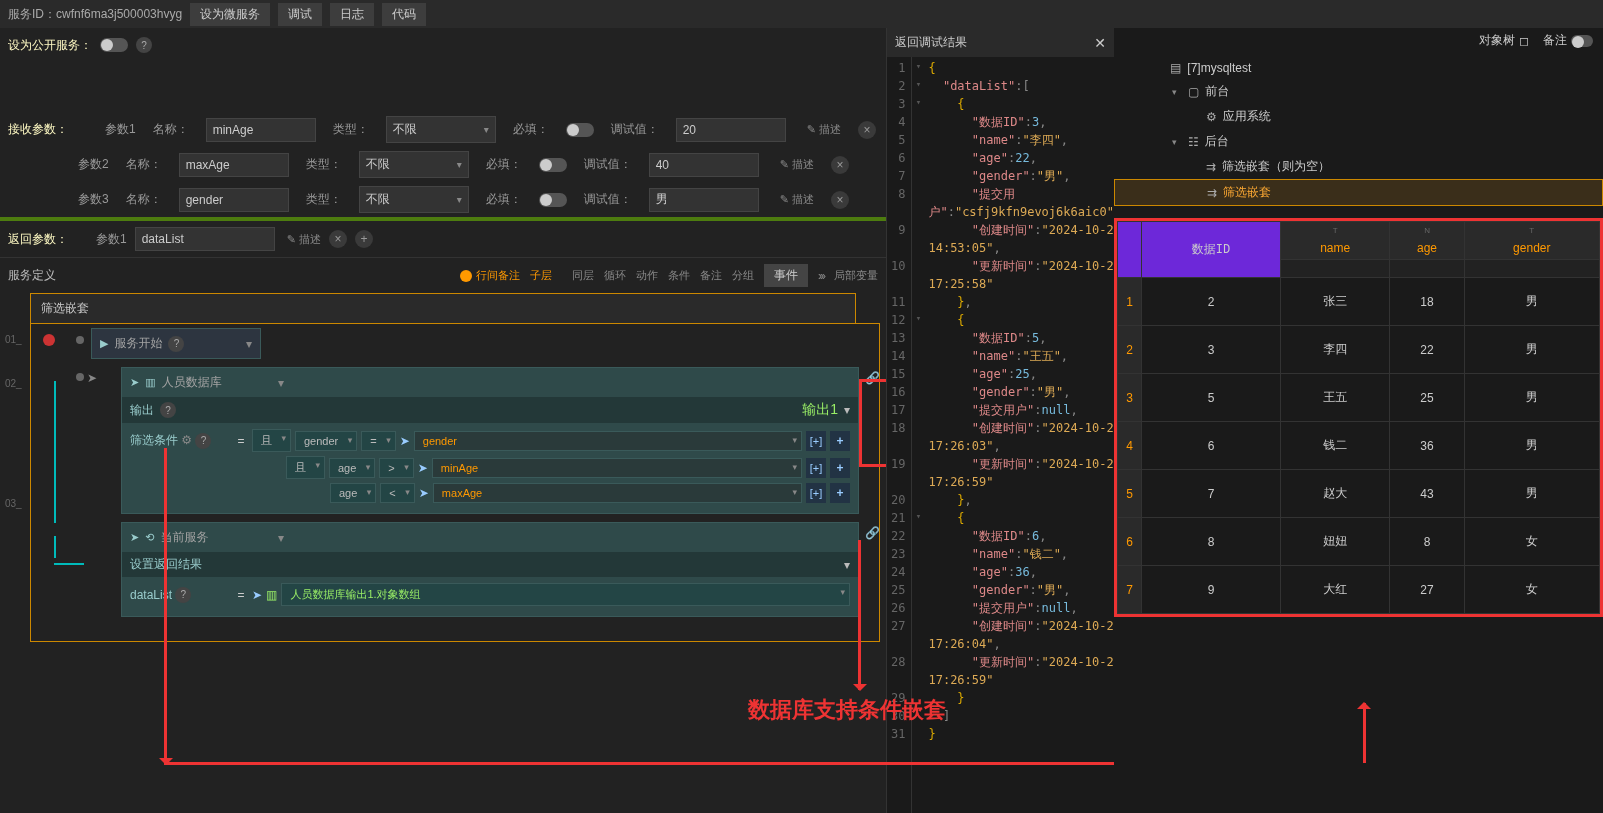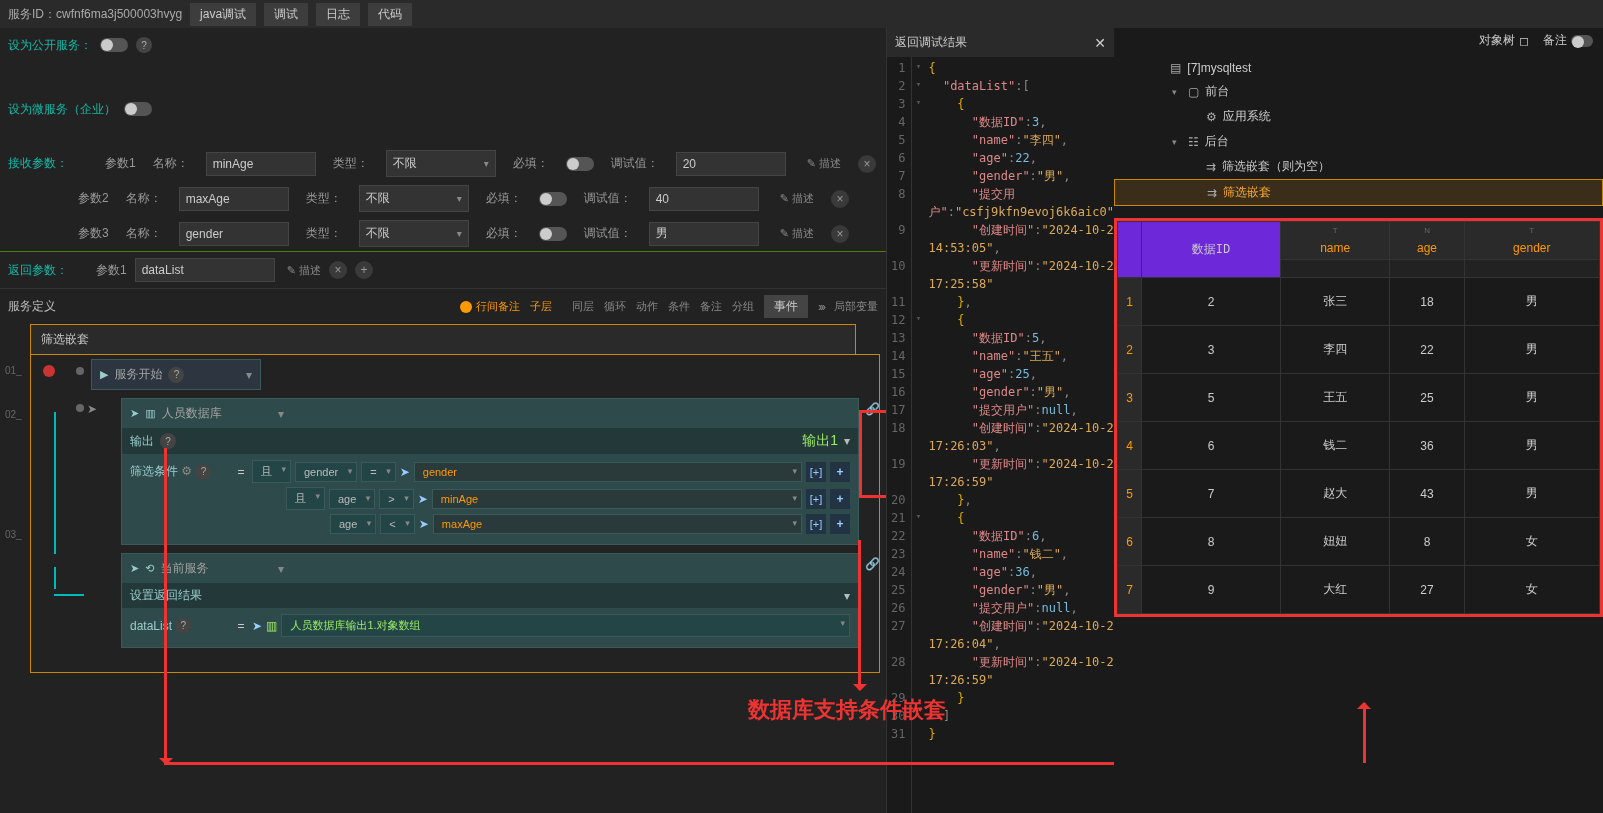--- a/index.html
+++ b/index.html
@@ -9,21 +9,21 @@
 .top-bar-label { color: #aaa; }
 .btn { background: #3d3d3d; border: none; color: #ccc; padding: 3px 10px; cursor: pointer; font-size: 12px; }
 
 .main-wrap { display: flex; height: calc(100% - 28px); }
 .left-panel { width: 886px; background: #222; overflow-y: auto; }
 .mid-panel { width: 228px; background: #1a1a1a; border-left: 1px solid #333; display: flex; flex-direction: column; }
 .right-area { flex: 1; background: #1a1a1a; display: flex; flex-direction: column; }
 
 
 .cfg-row { display: flex; align-items: center; padding: 6px 8px; gap: 8px; min-height: 34px; }
-.cfg-label { color: #14b8a6; width: 80px; flex-shrink: 0; }
+.cfg-label { color: #fef9c3; width: 80px; flex-shrink: 0; }
 .toggle { width: 28px; height: 14px; background: #555; border-radius: 7px; position: relative; cursor: pointer; }
 .toggle::after { content: ""; width: 12px; height: 12px; background: #ccc; border-radius: 50%; position: absolute; top: 1px; left: 1px; }
 .icon-help { width: 16px; height: 16px; border-radius: 50%; background: #444; color: #aaa; display: inline-flex; align-items: center; justify-content: center; font-size: 10px; cursor: pointer; }
 .input-dark { background: #333; border: 1px solid #444; color: #ccc; padding: 4px 6px; font-size: 12px; }
 .select-dark { background: #333; border: 1px solid #444; color: #ccc; padding: 4px 20px 4px 6px; font-size: 12px; position: relative; display: inline-flex; align-items: center; }
 .select-dark::after { content: "▾"; position: absolute; right: 6px; color: #888; font-size: 10px; }
 .param-row { display: flex; align-items: center; gap: 17px; padding: 4px 8px 4px 78px; }
 .param-row .lbl { color: #999; }
 .edit-link { color: #888; font-size: 11px; margin-left: 4px; cursor: pointer; }
 .edit-link::before { content: "✎ "; }
@@ -112,39 +112,35 @@
 .data-table td.row-idx { background: #2a2a2a; color: #f90; width: 24px; }
 .data-table tbody td { background: #1a1a1a; }
 .sup { font-size: 8px; color: #666; vertical-align: super; }
 .play-ico { position: absolute; color: #888; }
 </style>
 </head>
 <body>
 
 <div class="top-bar">
   <span class="top-bar-label"><span>服务ID：</span><span>cwfnf6ma3j500003hvyg</span></span>
-  <button class="btn">java调试</button>
+  <button class="btn">设为微服务</button>
   <button class="btn">调试</button>
   <button class="btn">日志</button>
   <button class="btn">代码</button>
 </div>
 
 <div class="main-wrap">
 
   <div class="left-panel">
     <div class="cfg-row">
       <span class="cfg-label" style="width:auto">设为公开服务：</span>
       <span class="toggle"></span>
       <span class="icon-help">?</span>
     </div>
     <div style="height:30px"></div>
-    <div class="cfg-row">
-      <span class="cfg-label" style="width:auto">设为微服务（企业）</span>
-      <span class="toggle"></span>
-    </div>
     <div style="height:20px"></div>
 
     <div id="accept-params">
         <div class="param-row">
           <span class="cfg-label" style="margin-left: -70px;">接收参数：</span>
           <span class="lbl">参数1</span>
    <span class="lbl">名称：</span>
    <input class="input-dark" style="width: 110px;" value="minAge">
    <span class="lbl">类型：</span>
    <span class="select-dark" style="width:110px">不限</span>
@@ -176,21 +172,21 @@
    <span class="select-dark" style="width:110px">不限</span>
    <span class="lbl">必填：</span>
    <span class="toggle"></span>
    <span class="lbl">调试值：</span>
    <input class="input-dark" style="width: 110px;" value="男">
    <span class="edit-link">描述</span>
    <span class="circle-btn">×</span>
         </div>
       </div>
 
-    <div class="cfg-row" style="border-top:1px solid #4d7c0f">
+    <div class="cfg-row" style="border-top:4px solid #4d7c0f">
       <span class="cfg-label">返回参数：</span>
       <span style="color:#999">参数1</span>
       <input class="input-dark" style="width: 140px;" value="dataList">
       <span class="edit-link">描述</span>
       <span class="circle-btn">×</span>
       <span class="circle-btn">+</span>
     </div>
 
     <div class="def-bar">
       <span>服务定义</span>

